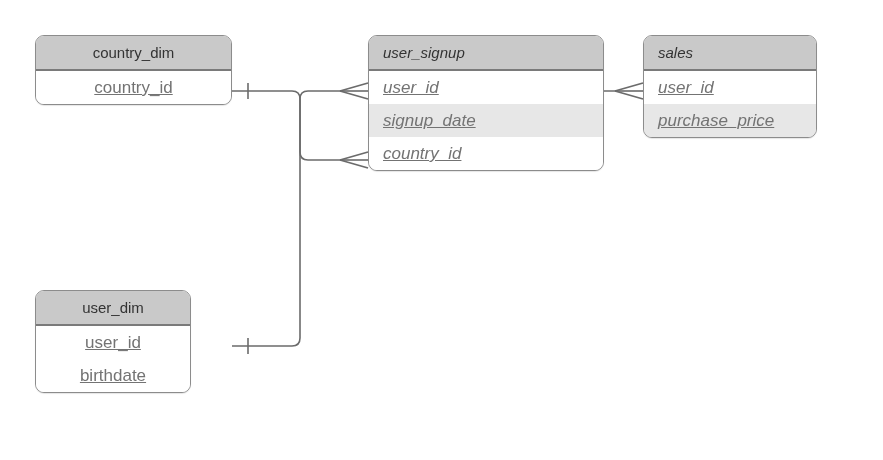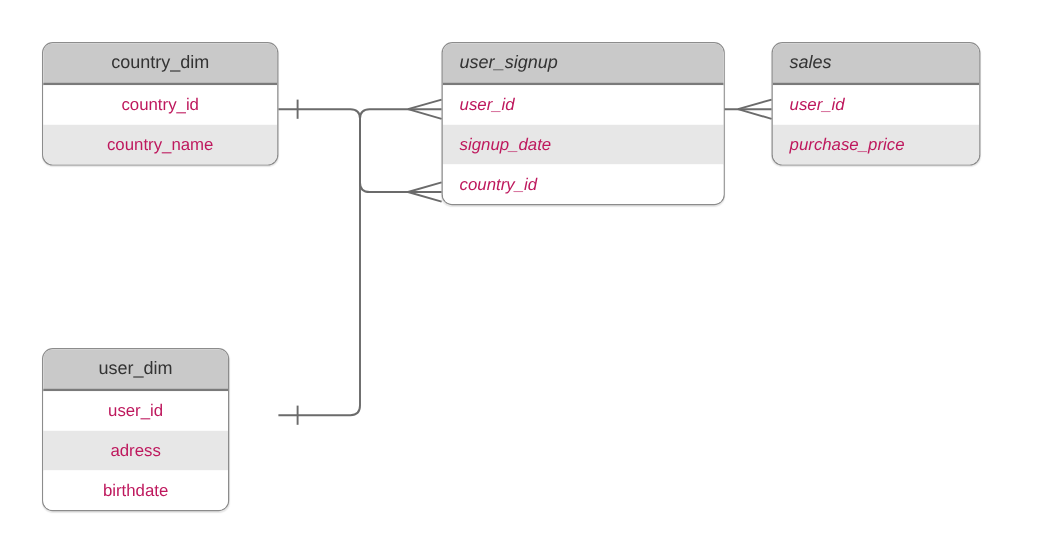--- a/index.html
+++ b/index.html
@@ -42,25 +42,26 @@
     color: #333333;
     font-size: 15px;
     border-bottom: 2px solid #7a7a7a;
     white-space: nowrap;
     overflow: hidden;
   }
   .entity-field {
     box-sizing: border-box;
     height: 33px;
     line-height: 33px;
-    color: #be185d;
-    font-size: 14px;
+    color: #737373;
+    font-size: 17px;
     background: #ffffff;
     white-space: nowrap;
     overflow: hidden;
+    text-decoration: underline;
   }
   .entity-field.alt {
     background: #e7e7e7;
   }
   
   .style-plain .entity-title,
   .style-plain .entity-field {
     text-align: center;
     font-style: normal;
   }
@@ -116,34 +117,32 @@
         </g>
       </g>
 
     </g>
   </svg>
 
   <div id="entity-layer">
       <div class="entity style-plain" style="left: 35px; top: 35px; width: 197px;">
         <div class="entity-title">country_dim</div>
         <div class="entity-field">country_id</div>
-        <div class="entity-field alt">country_name</div>
       </div>
       <div class="entity style-italic" style="left: 368px; top: 35px; width: 236px;">
         <div class="entity-title">user_signup</div>
         <div class="entity-field">user_id</div>
         <div class="entity-field alt">signup_date</div>
         <div class="entity-field">country_id</div>
       </div>
       <div class="entity style-italic" style="left: 643px; top: 35px; width: 174px;">
         <div class="entity-title">sales</div>
         <div class="entity-field">user_id</div>
         <div class="entity-field alt">purchase_price</div>
       </div>
       <div class="entity style-plain" style="left: 35px; top: 290px; width: 156px;">
         <div class="entity-title">user_dim</div>
         <div class="entity-field">user_id</div>
-        <div class="entity-field alt">adress</div>
         <div class="entity-field">birthdate</div>
       </div>
     </div>
 
 </div>
 
 </body></html>

